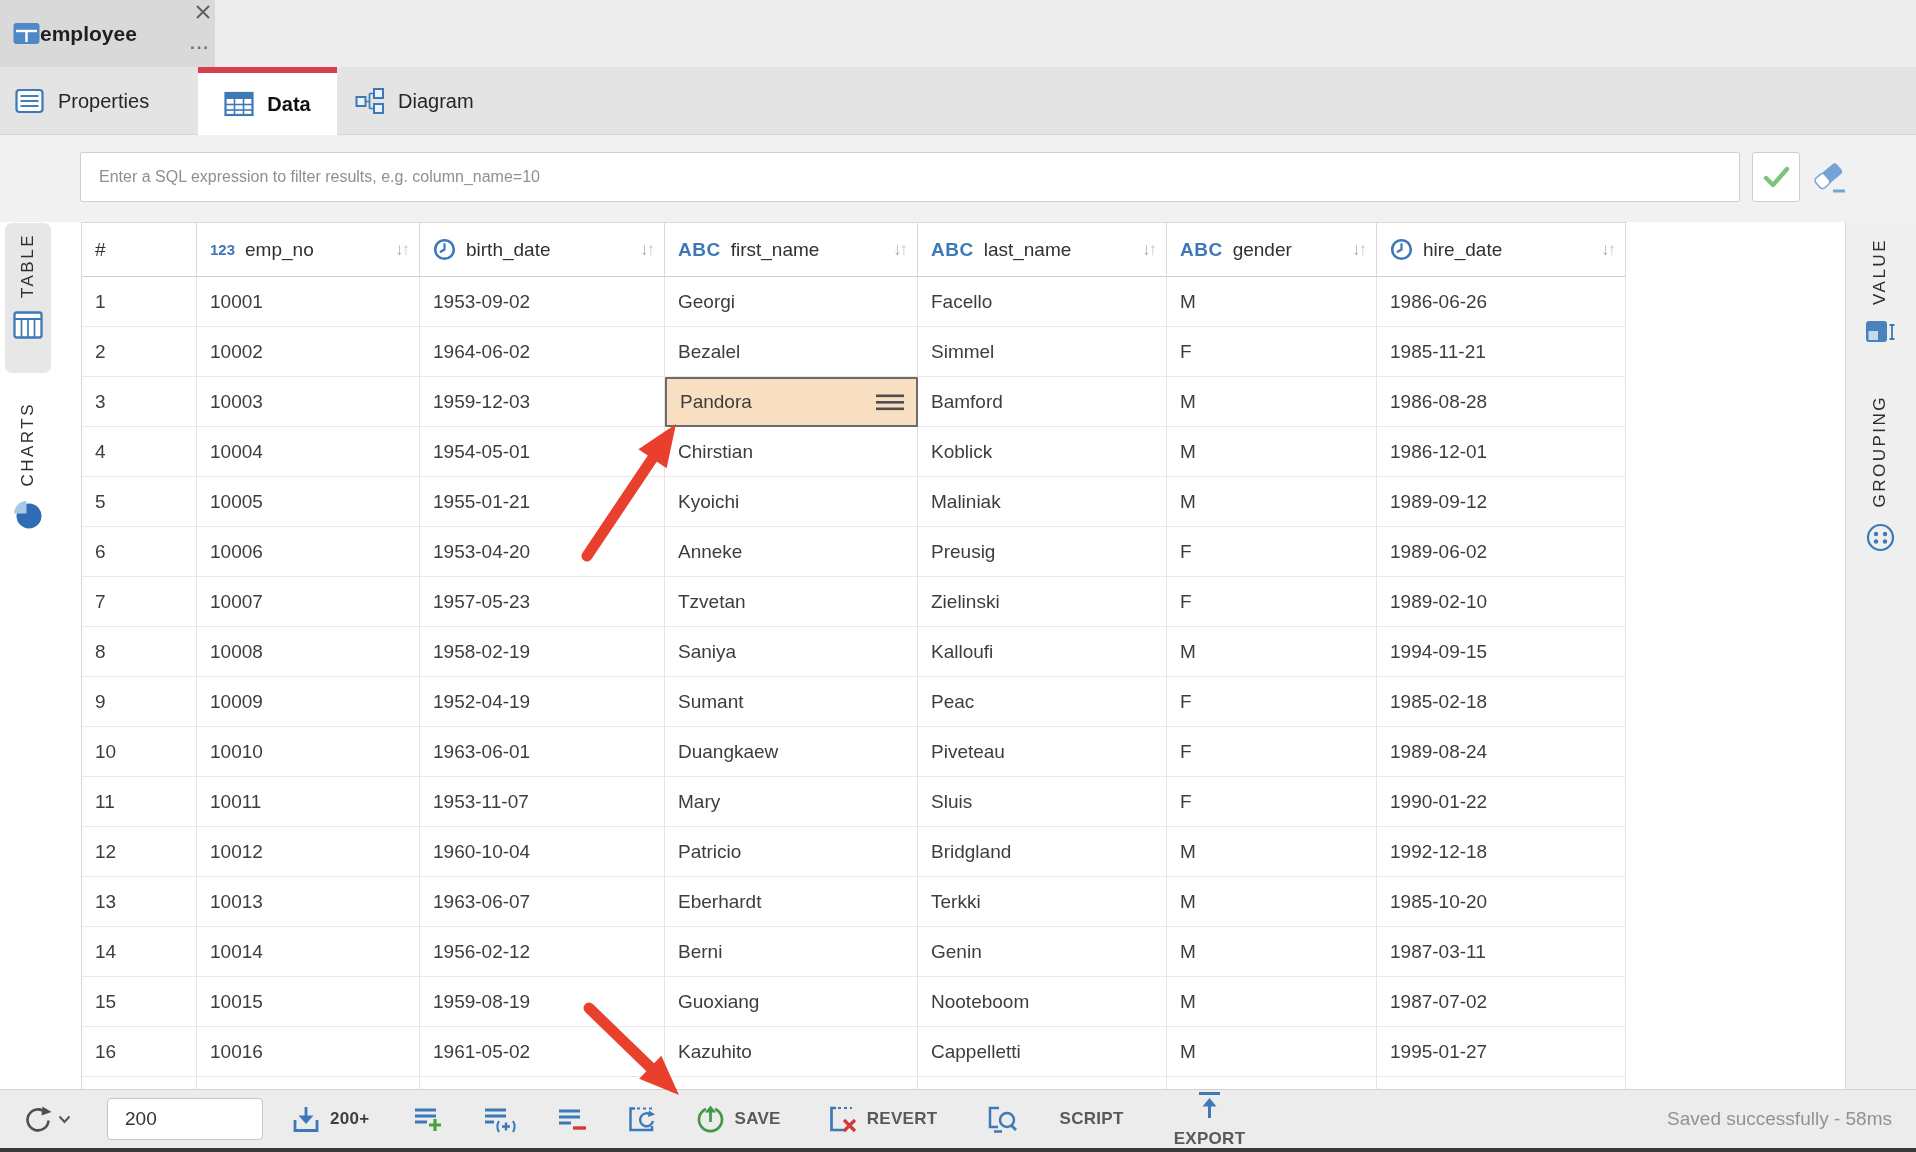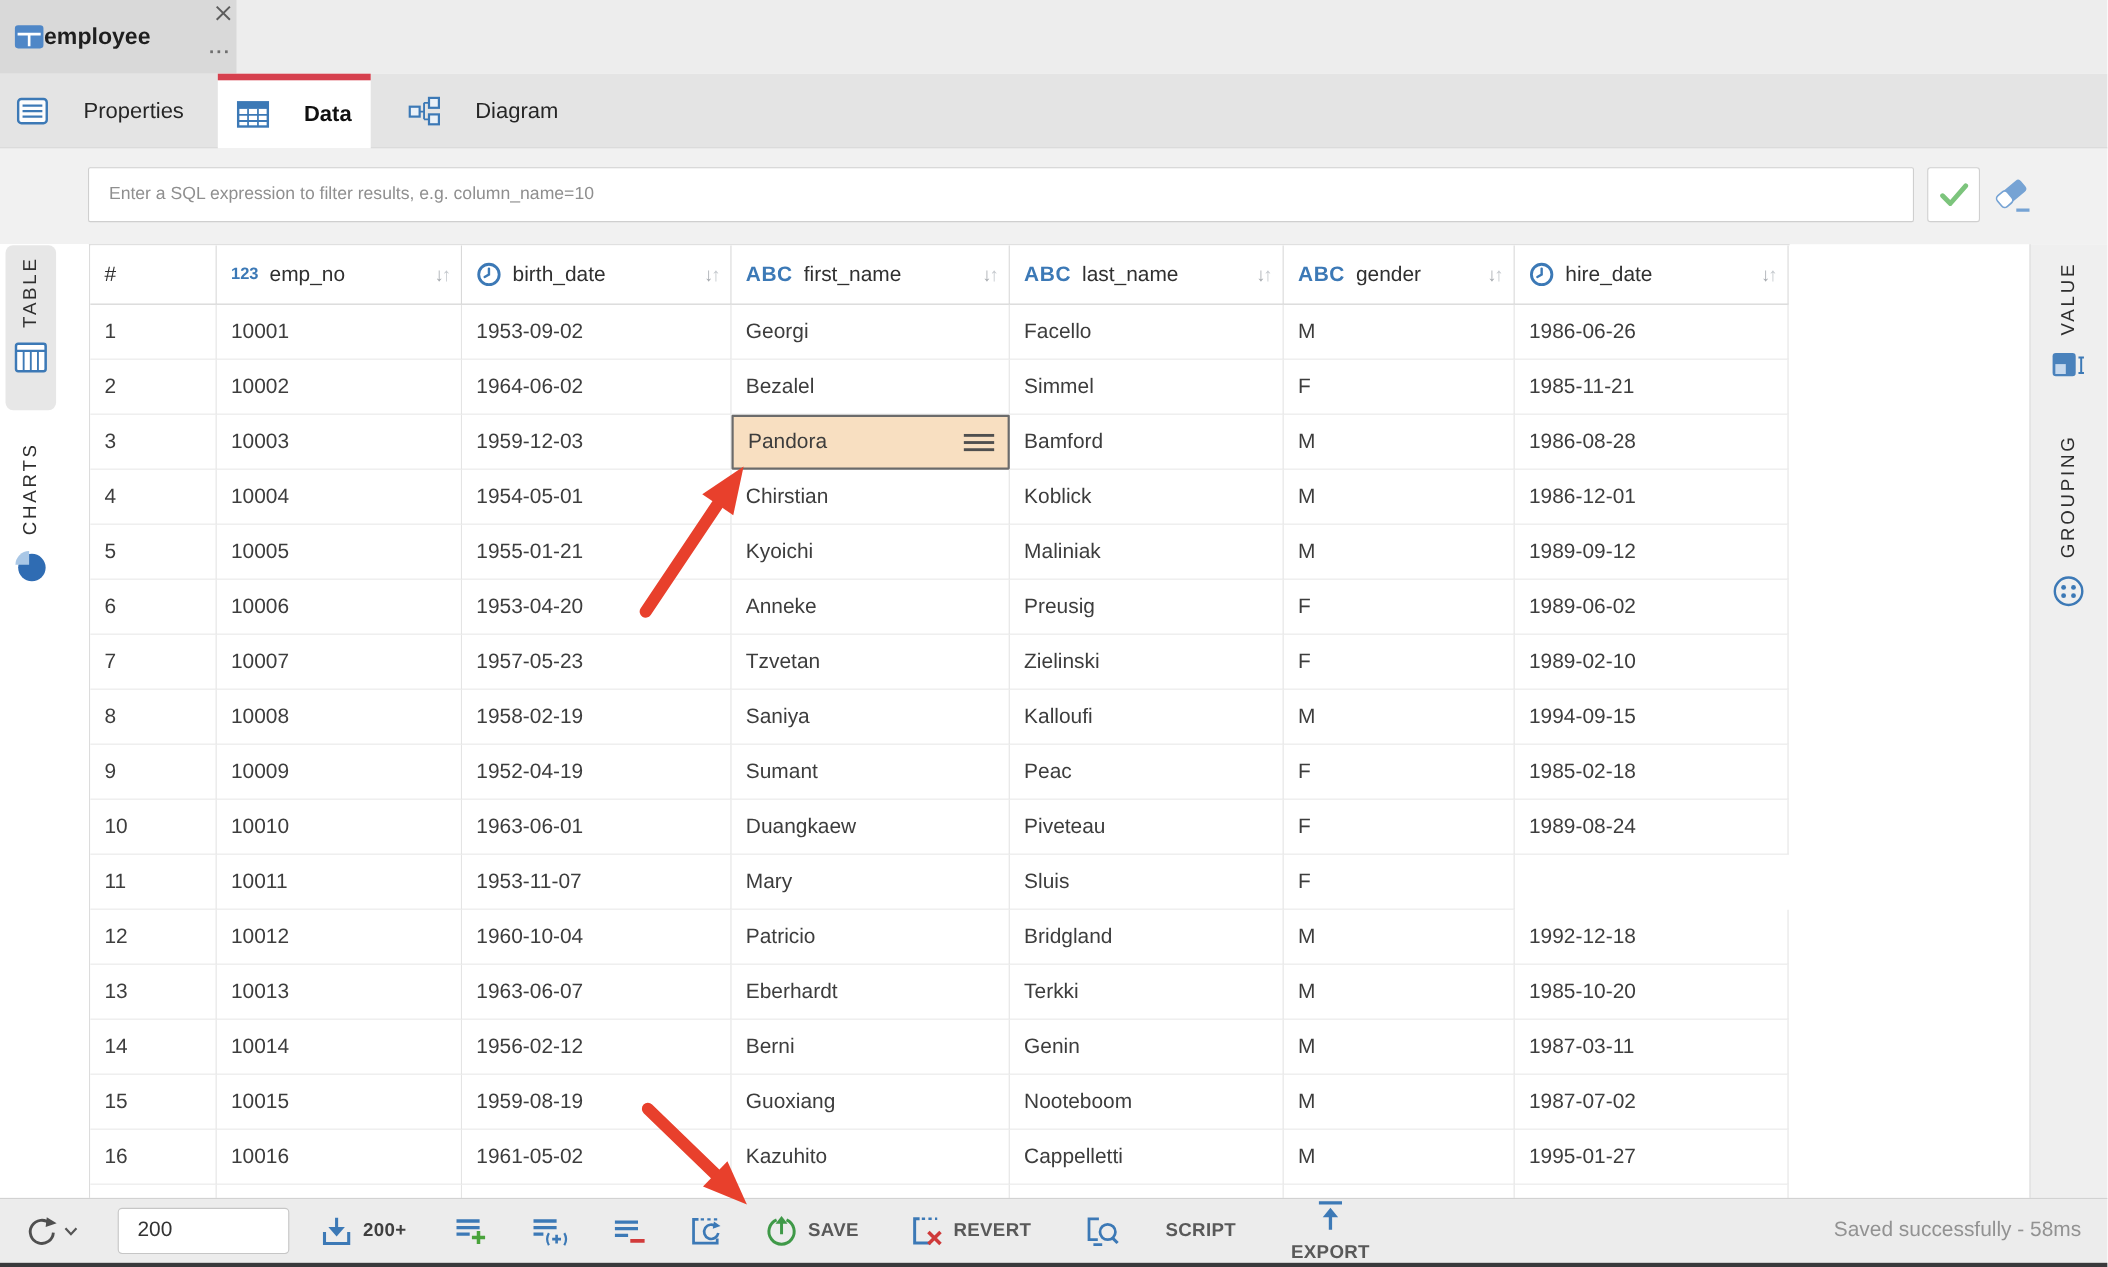--- a/index.html
+++ b/index.html
@@ -11,26 +11,26 @@
   }
   
   .tabstrip-top { position:absolute; left:0; top:0; width:1916px; height:67px; background:#ededed; }
   .editor-tab { position:absolute; left:0; top:0; width:215px; height:67px; background:#d9d9d9;
     display:flex; align-items:center; padding-left:13px; }
   .editor-tab .title { font-size:21px; font-weight:bold; color:#1f1f1f; }
   .tab-close { position:absolute; left:192px; top:1px; width:22px; height:22px; display:flex; align-items:center; justify-content:center; }
   .tab-more { position:absolute; left:190px; top:38px; color:#6e6e6e; font-size:17px; font-weight:bold; letter-spacing:1px; }
   
   .tabstrip-2 { position:absolute; left:0; top:67px; width:1916px; height:68px; background:#e4e4e4; border-bottom:1px solid #d6d6d6; }
-  .vtab { position:absolute; top:0; height:68px; display:flex; align-items:center; gap:31px; }
+  .vtab { position:absolute; top:0; height:68px; display:flex; align-items:center; gap:13px; }
   .vtab .vlabel { font-size:20px; color:#262626; }
   .vtab.properties { left:0; width:198px; padding-left:15px; }
   .vtab.data { left:198px; width:139px; background:#ffffff; border-top:6px solid #d6404e; justify-content:center; }
   .vtab.data .vlabel { font-weight:bold; color:#101010; }
-  .vtab.diagram { left:337px; width:190px; padding-left:34px; }
+  .vtab.diagram { left:337px; width:190px; padding-left:18px; }
   
   .filter-region { position:absolute; left:0; top:135px; width:1916px; height:87px; background:#f1f1f1; }
   .filter-input { position:absolute; left:80px; top:17px; width:1660px; height:50px; background:#fff;
     border:1px solid #cfcfcf; border-radius:2px; font-size:16px; color:#333; padding-left:18px;
     font-family:"Liberation Sans", sans-serif; outline:none; }
   .filter-input::placeholder { color:#8f8f8f; opacity:1; }
   .filter-apply { position:absolute; left:1752px; top:17px; width:48px; height:50px; background:#fff;
     border:1px solid #d0d0d0; border-radius:3px; display:flex; align-items:center; justify-content:center; }
   .filter-clear { position:absolute; left:1810px; top:22px; width:40px; height:40px; display:flex; align-items:center; justify-content:center; }
   
@@ -320,20 +320,21 @@
       <div class="cell" style="width: 210px;">F</div>
       <div class="cell" style="width: 249px;">1989-08-24</div>
     </div>
     <div class="row">
       <div class="cell" style="width: 115px;">11</div>
       <div class="cell" style="width: 223px;">10011</div>
       <div class="cell" style="width: 245px;">1953-11-07</div>
       <div class="cell" style="width: 253px;">Mary</div>
       <div class="cell" style="width: 249px;">Sluis</div>
       <div class="cell" style="width: 210px;">F</div>
+      <div class="cell" style="width: 249px;">1990-01-22</div>
     </div>
     <div class="row">
       <div class="cell" style="width: 115px;">12</div>
       <div class="cell" style="width: 223px;">10012</div>
       <div class="cell" style="width: 245px;">1960-10-04</div>
       <div class="cell" style="width: 253px;">Patricio</div>
       <div class="cell" style="width: 249px;">Bridgland</div>
       <div class="cell" style="width: 210px;">M</div>
       <div class="cell" style="width: 249px;">1992-12-18</div>
     </div>

